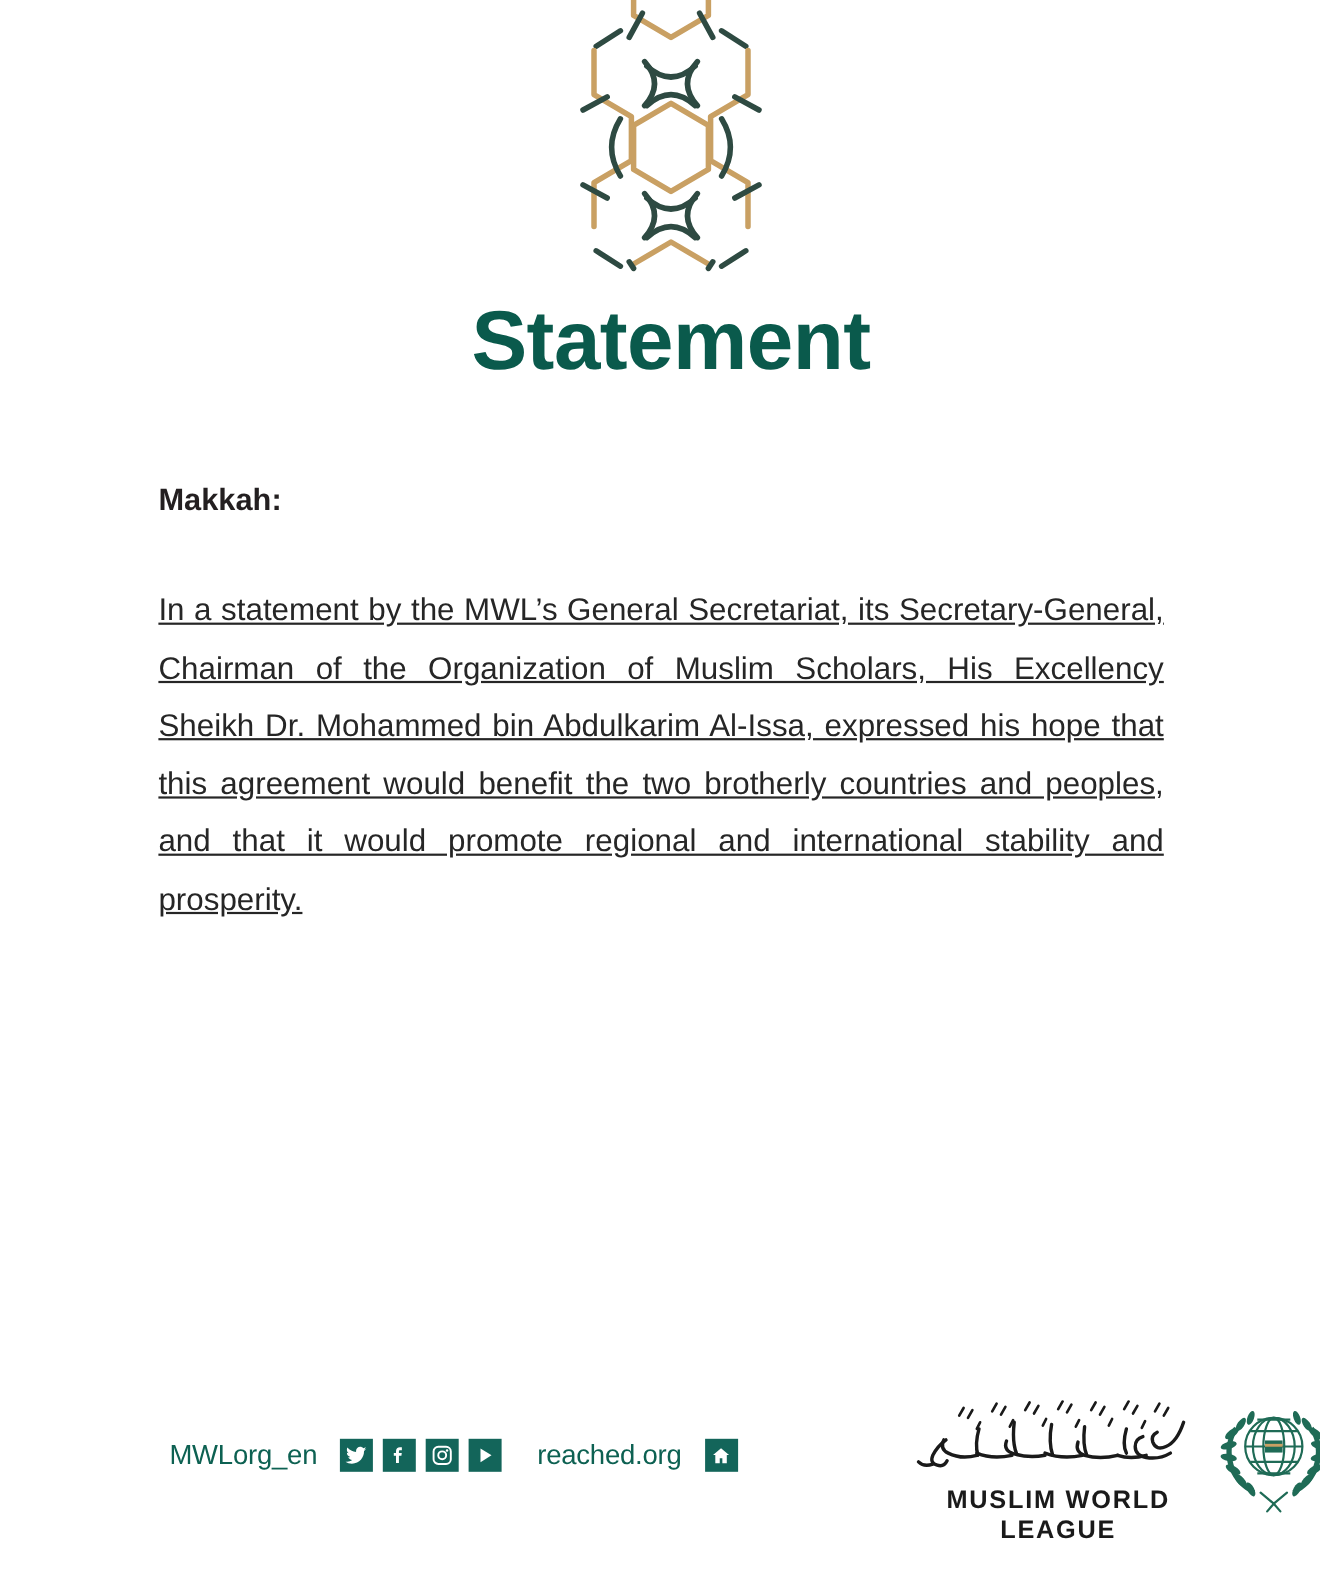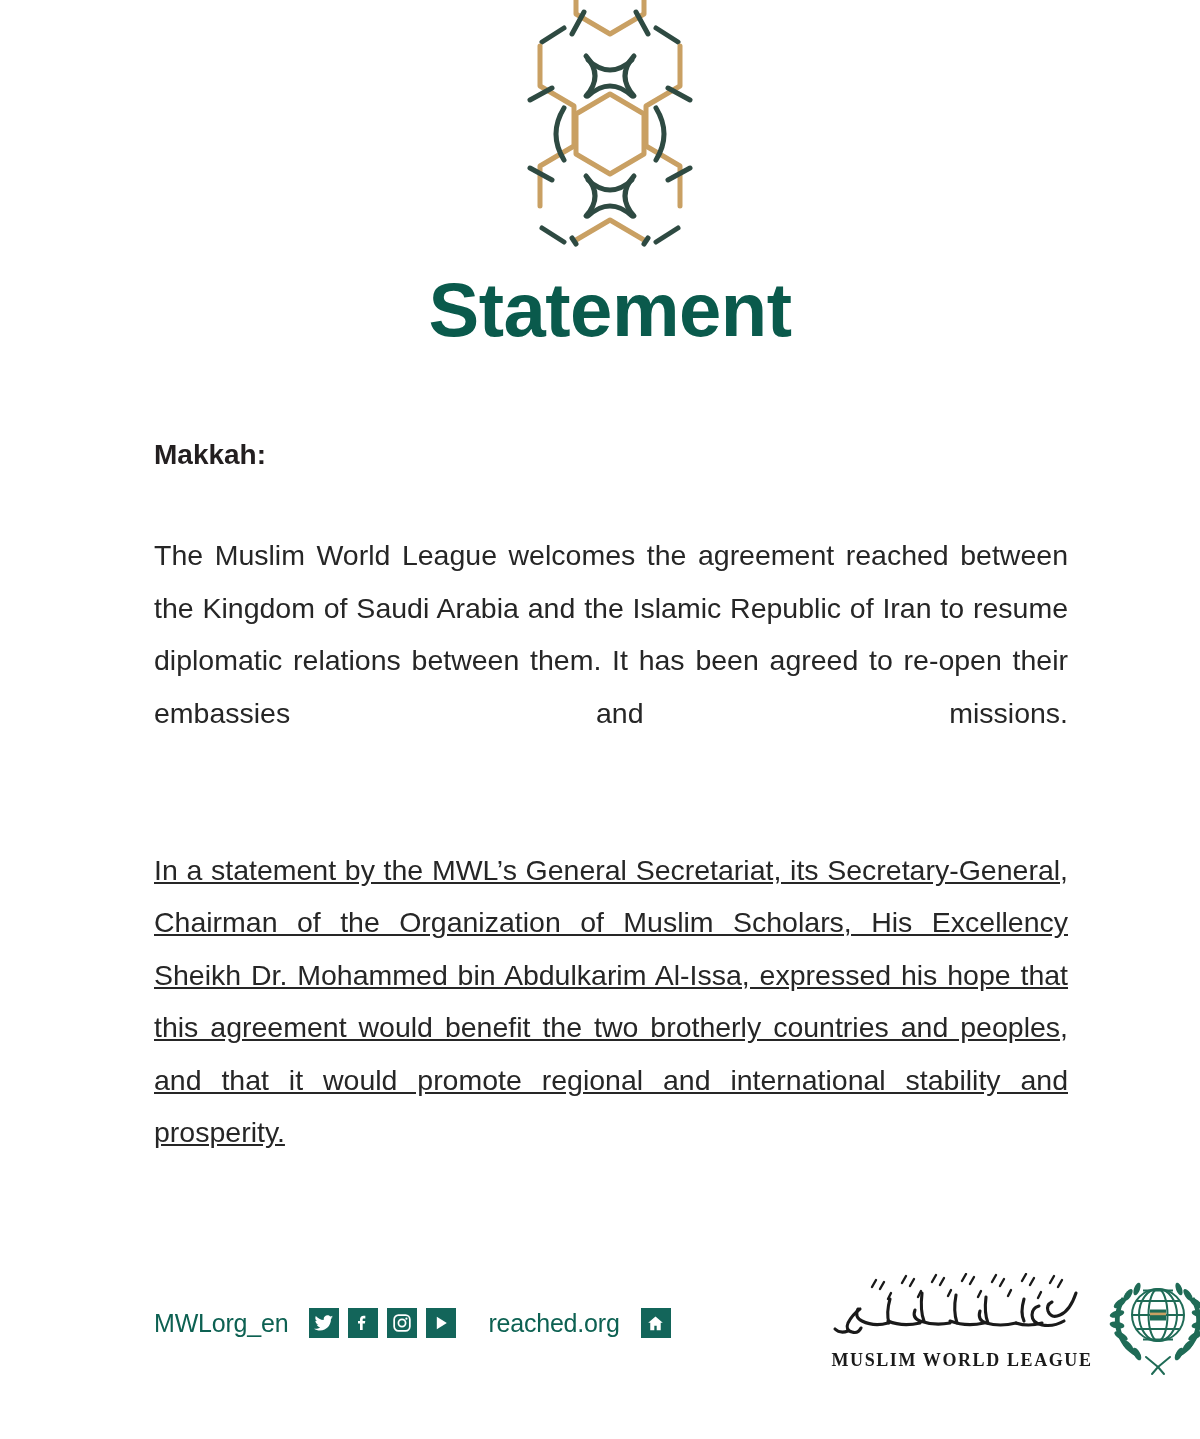--- a/index.html
+++ b/index.html
@@ -50,21 +50,21 @@
     font-weight: bold;
     color: #0a5a4c;
     letter-spacing: -0.5px;
     line-height: 1.0;
   }
 
   
   .body-area {
     position: absolute;
     top: 437px;
-    left: 144px;
+    left: 134px;
     width: 914px;
   }
 
   .dateline {
     font-size: 28px;
     font-weight: bold;
     color: #231f20;
     line-height: 1.3;
     margin-bottom: 56px;
   }
@@ -133,22 +133,22 @@
     text-align: center;
   }
   .logo-arabic {
     height: 72px;
     display: flex;
     align-items: center;
     justify-content: center;
   }
   .logo-arabic svg { display: block; }
   .logo-latin {
-    font-family: Liberation Serif, serif;
-    font-size: 18px;
+    font-family: Liberation Sans, sans-serif;
+    font-size: 23px;
     font-weight: bold;
     color: #1a1a1a;
     letter-spacing: 1.6px;
     margin-top: 6px;
   }
 
   .emblem {
     position: absolute;
     right: 0;
     top: 5px;
@@ -228,21 +228,20 @@
       <path d="M154 228 L132 242" stroke="#2e4a42" stroke-width="5" stroke-linecap="round" fill="none"></path>
       <path d="M48 238 L52 244" stroke="#2e4a42" stroke-width="5" stroke-linecap="round" fill="none"></path>
       <path d="M124 238 L120 244" stroke="#2e4a42" stroke-width="5" stroke-linecap="round" fill="none"></path>
     </svg>
   </div>
 
   <div class="title">Statement</div>
 
   <div class="body-area">
     <div class="dateline">Makkah:</div>
-    <p class="para">The Muslim World League welcomes the agreement reached between the Kingdom of Saudi Arabia and the Islamic Republic of Iran to resume diplomatic relations between them. It has been agreed to re-open their embassies and missions.</p>
     <p class="para">In a statement by the MWL’s General Secretariat, its Secretary-General, Chairman of the Organization of Muslim Scholars, His Excellency Sheikh Dr. Mohammed bin Abdulkarim Al-Issa, expressed his hope that this agreement would benefit the two brotherly countries and peoples, and that it would promote regional and international stability and prosperity.</p>
   </div>
 
   <div class="footer">
 
     <div class="social">
       <span class="handle">MWLorg_en</span>
       <span class="gap-sm"></span>
 
       <span class="tile">

